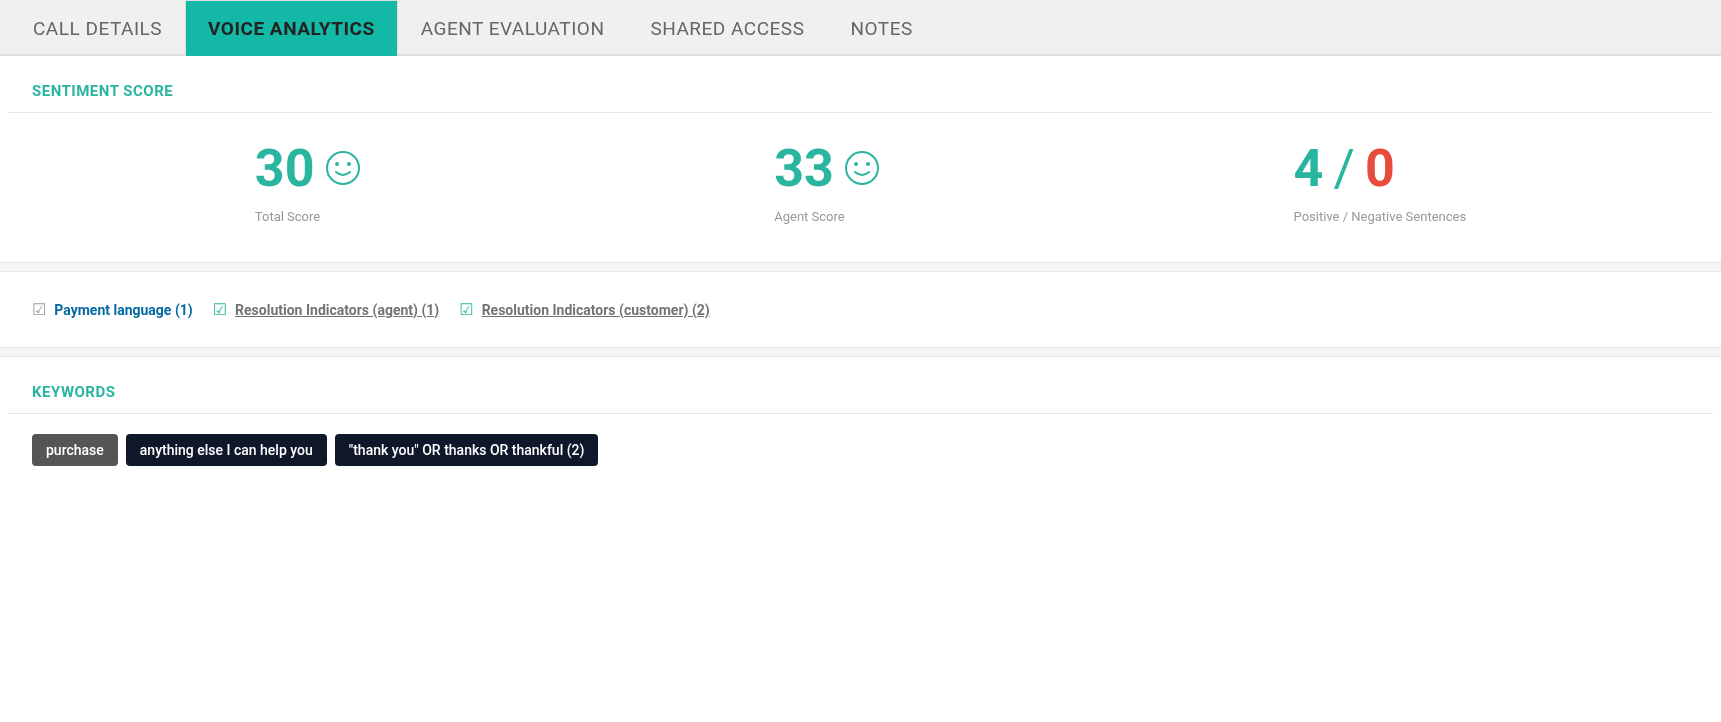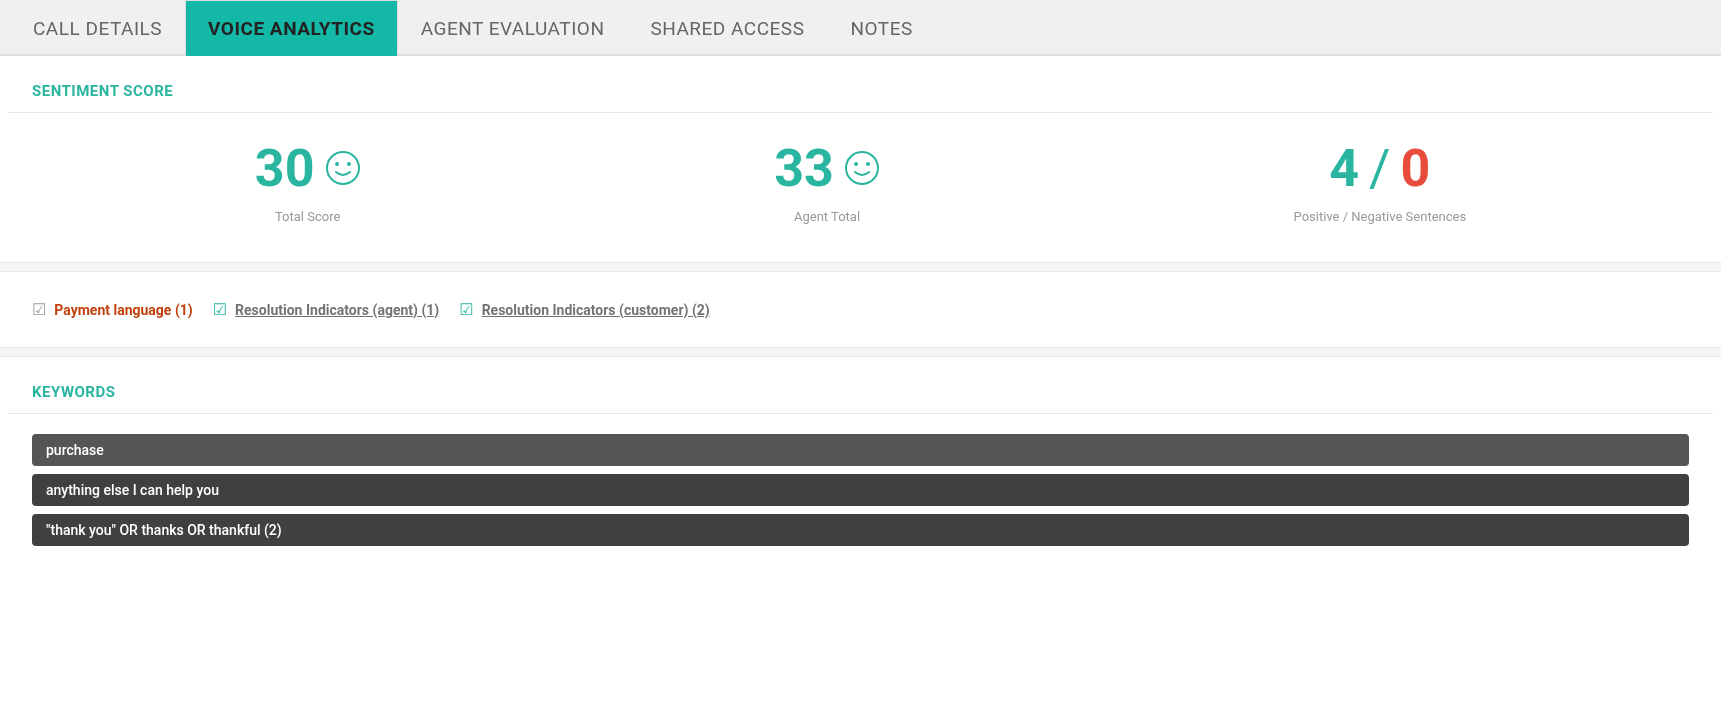--- a/index.html
+++ b/index.html
@@ -60,21 +60,20 @@
     
     .scores-row {
       display: flex;
       justify-content: space-around;
       align-items: center;
       padding: 30px 40px;
     }
     .score-item {
       display: flex;
       flex-direction: column;
-      align-items: center;
       gap: 10px;
     }
     .score-value-row {
       display: flex;
       align-items: center;
       gap: 10px;
     }
     .score-number {
       font-size: 52px;
       font-weight: 700;
@@ -120,48 +119,48 @@
     .topic-item .check-icon {
       color: #999;
       font-size: 16px;
     }
     .topic-item.highlighted .check-icon {
       color: #2ab5a0;
     }
     .topic-label {
       font-size: 14px;
       font-weight: 700;
-      color: #c2410c;
+      color: #0369a1;
     }
     .topic-label.highlighted {
       color: #737373;
       text-decoration: underline;
     }
 
     
     .keywords-body {
       padding: 20px 24px;
       display: flex;
       flex-wrap: wrap;
       gap: 8px;
-      flex-direction: column;
+      align-items: center;
     }
     .keyword-tag {
       padding: 8px 14px;
       border-radius: 4px;
       font-size: 14px;
       font-weight: 500;
       cursor: pointer;
     }
     .keyword-tag.dark {
       background: #555;
       color: #fff;
     }
     .keyword-tag.teal {
-      background: #404040;
+      background: #0f172a;
       color: #fff;
     }
 
     
     .smiley-svg {
       width: 36px;
       height: 36px;
     }
   </style>
 </head>
@@ -204,21 +203,21 @@
             <span class="score-number">33</span>
             <span>
               <svg class="smiley-svg" viewBox="0 0 36 36" fill="none" xmlns="http://www.w3.org/2000/svg">
                 <circle cx="18" cy="18" r="16" stroke="#2ab5a0" stroke-width="2"></circle>
                 <circle cx="12" cy="14" r="2" fill="#2ab5a0"></circle>
                 <circle cx="24" cy="14" r="2" fill="#2ab5a0"></circle>
                 <path d="M11 22 Q18 28 25 22" stroke="#2ab5a0" stroke-width="2" fill="none" stroke-linecap="round"></path>
               </svg>
             </span>
           </div>
-          <div class="score-label">Agent Total</div>
+          <div class="score-label">Agent Score</div>
         </div>
 
 
         <div class="score-item">
           <div class="score-value-row">
             <span class="score-number">4</span>
             <span class="score-slash"> / </span>
             <span class="score-number red">0</span>
           </div>
           <div class="score-label">Positive / Negative Sentences</div>

